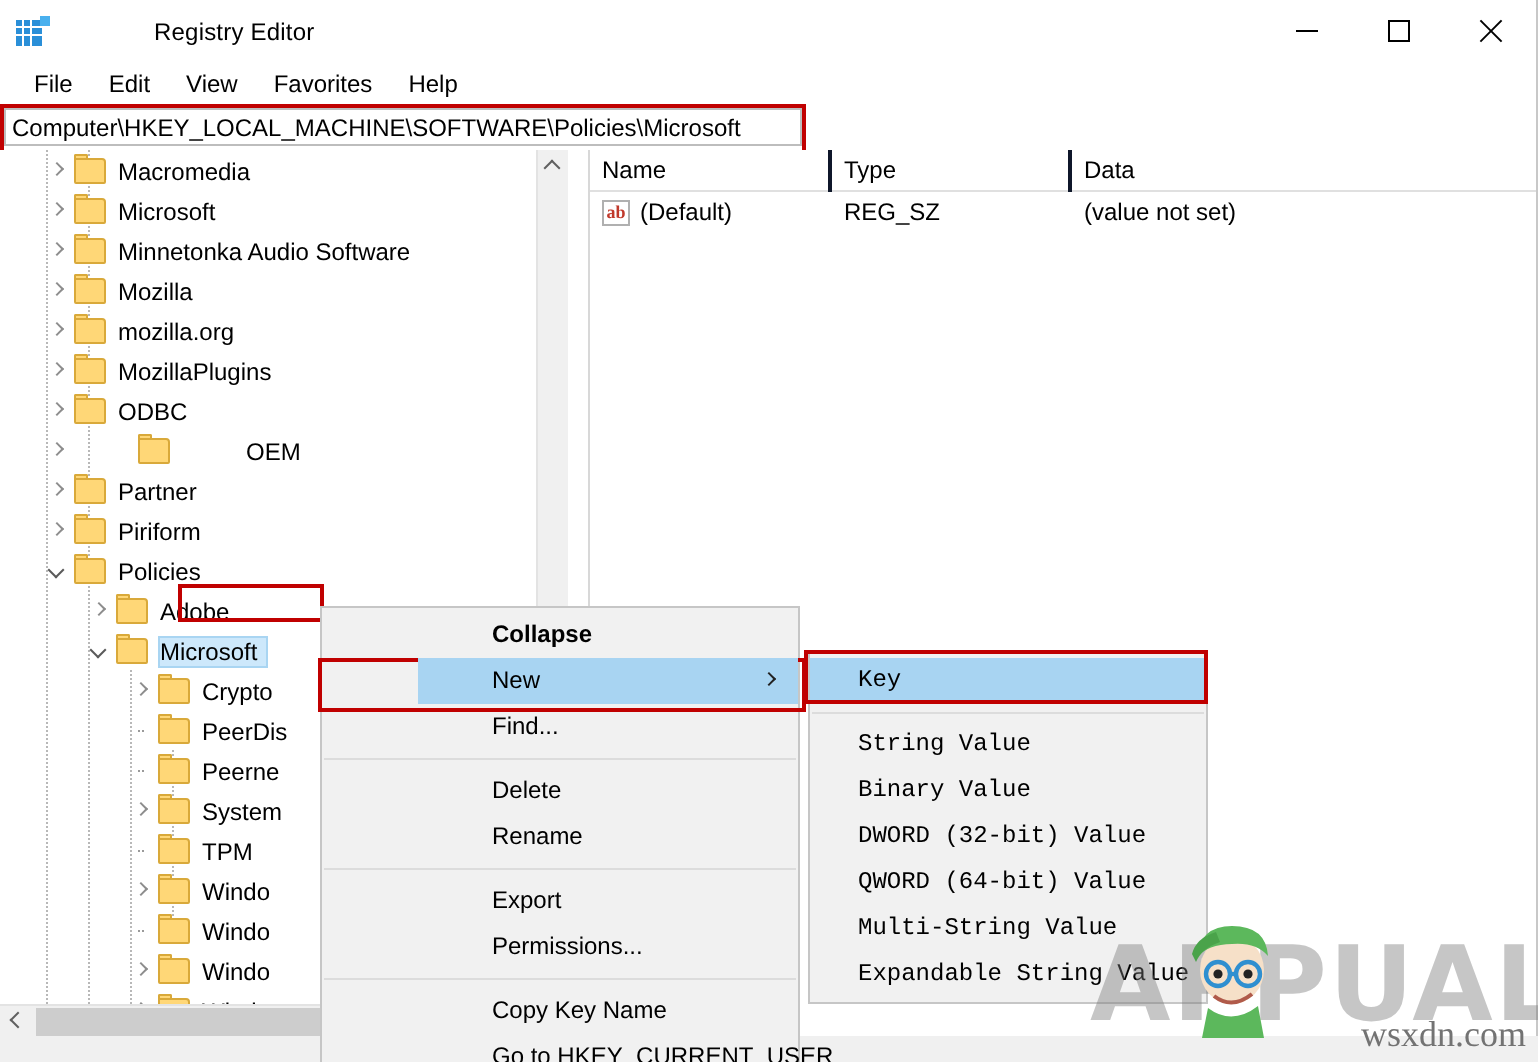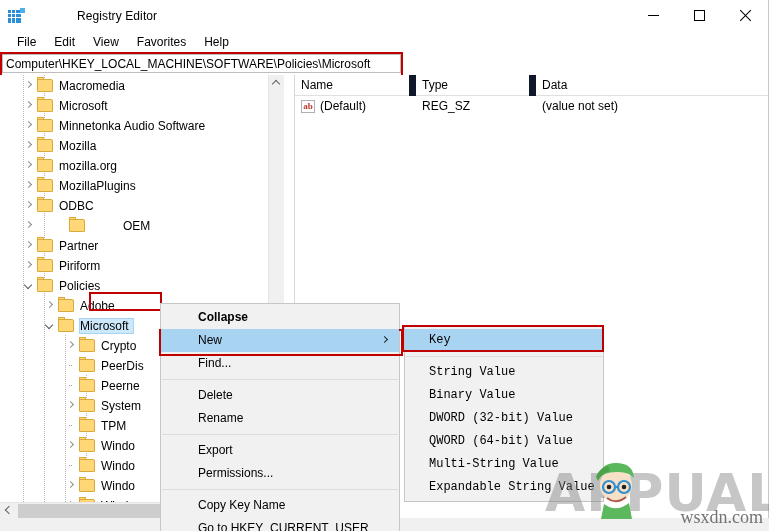--- a/index.html
+++ b/index.html
@@ -292,21 +292,21 @@
     position: relative;
     height: 21px;
     display: flex;
     border-bottom: 1px solid #e0e0e0;
     font-size: 12px;
     color: #000;
     background: #ffffff;
   }
   .col-head .ch {
     padding: 3px 0 0 6px;
-    border-right: 7px solid #0f172a;
+    border-right: 2px solid #0f172a;
     height: 21px;
     cursor: default;
   }
   .ch.c1 { width: 121px; }
   .ch.c2 { width: 120px; }
   .ch.c3 { width: 232px; border-right: none; }
   .vrow {
     display: flex;
     height: 20px;
     align-items: center;
@@ -344,20 +344,21 @@
     color: #000;
     z-index: 40;
   }
   .ctx-item {
     position: relative;
     height: 23px;
     line-height: 23px;
     padding-left: 37px;
     white-space: nowrap;
     cursor: default;
+    margin-left: 48px;
   }
   .ctx-item.bold { font-weight: bold; }
   .ctx-item.hl {
     background: #a8d4f2;
   }
   .ctx-item .submark {
     position: absolute;
     right: 12px; top: 8px;
     width: 5px; height: 5px;
     border-right: 1.3px solid #222;

